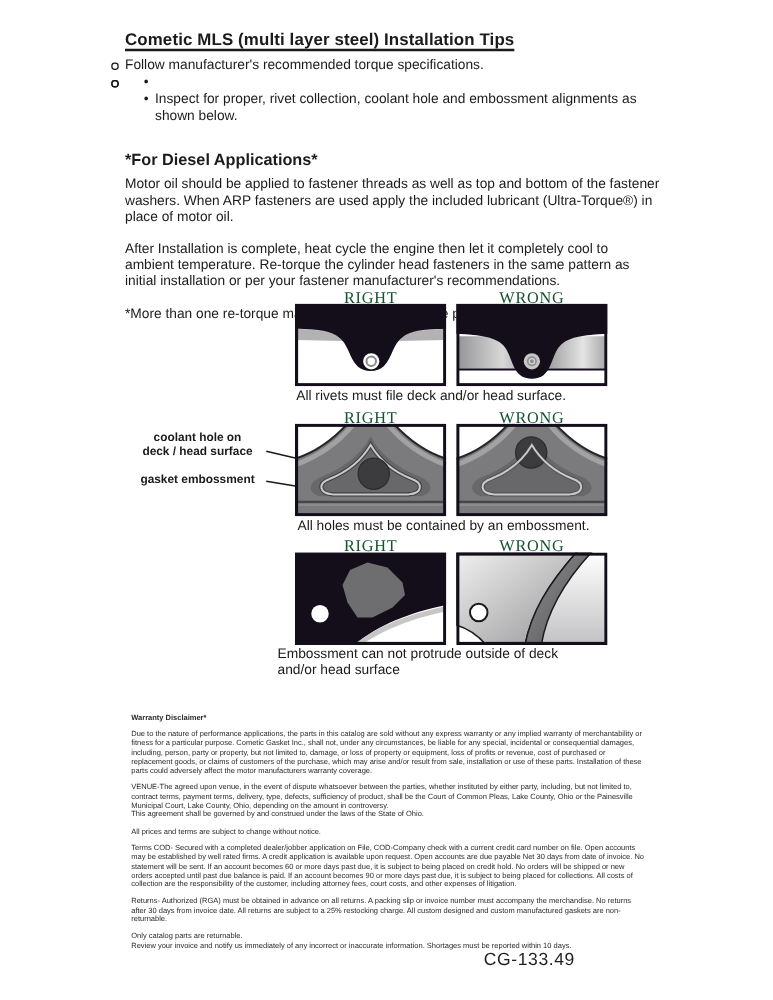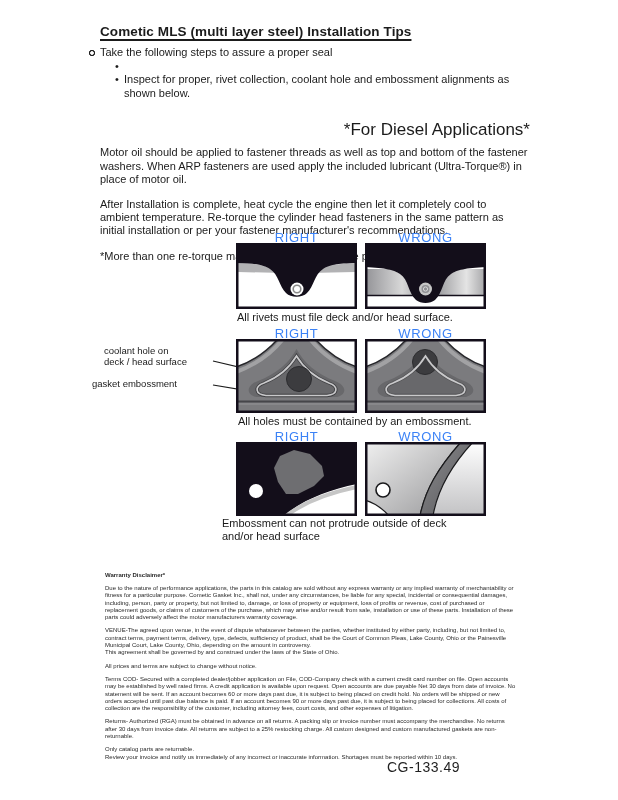--- a/index.html
+++ b/index.html
@@ -13,53 +13,58 @@
   .doc-title{
     font-size:13.5px;font-weight:700;margin:0 0 7px 0;
     text-decoration:underline;text-decoration-thickness:1.5px;text-underline-offset:3px;
     letter-spacing:.1px;
   }
   .bullet-row{display:flex;margin-left:-12px;font-size:11px;line-height:13.6px;}
   .bullet-glyph{width:12px;flex:0 0 12px;position:relative;}
   .bullet-glyph i{position:absolute;left:1px;top:4.4px;width:3.6px;height:3.6px;border:1px solid #151515;border-radius:50%;}
   .sub-row{display:flex;margin-left:15px;font-size:11px;line-height:13.6px;}
   .sub-glyph{flex:0 0 9px;width:9px;font-size:11px;}
-  .diesel-heading{font-size:17px;font-weight:400;margin:20px 0 6px 0;text-align:right;}
+  .diesel-heading{font-size:13px;font-weight:700;margin:20px 0 6px 0;}
   .para{font-size:11px;line-height:13.2px;margin:0 0 12px 0;width:428px;}
   .note{font-size:11px;line-height:13.2px;margin-top:2px;}
   
-  .fig-label{position:absolute;width:121px;text-align:center;font-size:13px;letter-spacing:.6px;color:#3b82f6;}
+  .fig-label{position:absolute;width:121px;text-align:center;font-size:13px;letter-spacing:.6px;color:#14532d;font-family:Liberation Serif, serif;}
   .fig-box{position:absolute;width:121px;}
   .fig-caption{position:absolute;font-size:11px;line-height:13px;color:#1a1a1a;white-space:pre-line;}
-  .callout{position:absolute;font-size:9.5px;line-height:10.5px;text-align:left;white-space:pre-line;color:#1a1a1a;}
+  .callout{position:absolute;font-size:9.5px;line-height:10.5px;text-align:center;white-space:pre-line;color:#1a1a1a;font-weight:bold;}
   .leader-svg{position:absolute;left:210px;top:352px;}
   
   .fineprint{position:absolute;left:105px;top:572px;width:412px;color:#2a2a2a;}
   .fineprint h3{font-size:6px;font-weight:700;margin:0 0 7px 0;}
   .fineprint p{font-size:6px;line-height:7.3px;margin:0 0 6px 0;white-space:pre-line;}
   .page-code{position:absolute;left:387px;top:759px;font-size:14px;letter-spacing:.5px;color:#1f1f1f;}
 </style>
 </head>
 <body>
 
 <div class="page">
 
   <div class="content">
     <h1 class="doc-title">Cometic MLS (multi layer steel) Installation Tips</h1>
 
     <div class="bullet-row">
       <span class="bullet-glyph">
           <i></i>
         </span>
+      <span>Follow manufacturer's recommended torque specifications.</span>
     </div>
     <div class="bullet-row">
       <span class="bullet-glyph">
           <i></i>
         </span>
-      <span>Take the following steps to assure a proper seal</span>
+    </div>
+    <div class="bullet-row">
+      <span class="bullet-glyph">
+          <i></i>
+        </span>
     </div>
     <div class="sub-row">
       <span class="sub-glyph">•</span>
     </div>
     <div class="sub-row">
       <span class="sub-glyph">•</span>
       <span>Inspect for proper, rivet collection, coolant hole and embossment alignments as shown below.</span>
     </div>
 
     <h2 class="diesel-heading">*For Diesel Applications*</h2>
@@ -104,21 +109,21 @@
       <rect x="1.25" y="1.25" width="118.5" height="63.5" fill="none" stroke="#130e1a" stroke-width="2.5"></rect>
     </svg>
   </div>
   <div class="fig-caption" style="left:237px;top:311px">All rivets must file deck and/or head surface.</div>
 
   <div class="fig-label" style="left:236px;top:326px">RIGHT</div>
   <div class="fig-label" style="left:365px;top:326px">WRONG</div>
 
   <div class="callout" style="left:104px;top:346px;width:108px">coolant hole on
 deck / head surface</div>
-  <div class="callout" style="left:92px;top:379px;width:108px">gasket embossment</div>
+  <div class="callout" style="left:104px;top:379px;width:108px">gasket embossment</div>
   <svg class="leader-svg" width="92" height="48">
     <line x1="3" y1="9" x2="80" y2="27" stroke="#1a1a1a" stroke-width="1.2"></line>
     <line x1="3" y1="33" x2="52" y2="41" stroke="#1a1a1a" stroke-width="1.2"></line>
   </svg>
 
   <div class="fig-box" style="left:236px;top:339px">
     <svg width="121" height="74" viewBox="0 0 121 74">
       <rect x="0" y="0" width="121" height="74" fill="#7b7b7e"></rect>
       <path d="M0,0 H42 C30,13 16,23 0,28 Z" fill="#ffffff"></path>
       <path d="M79,0 H121 V28 C105,23 91,13 79,0 Z" fill="#ffffff"></path>

